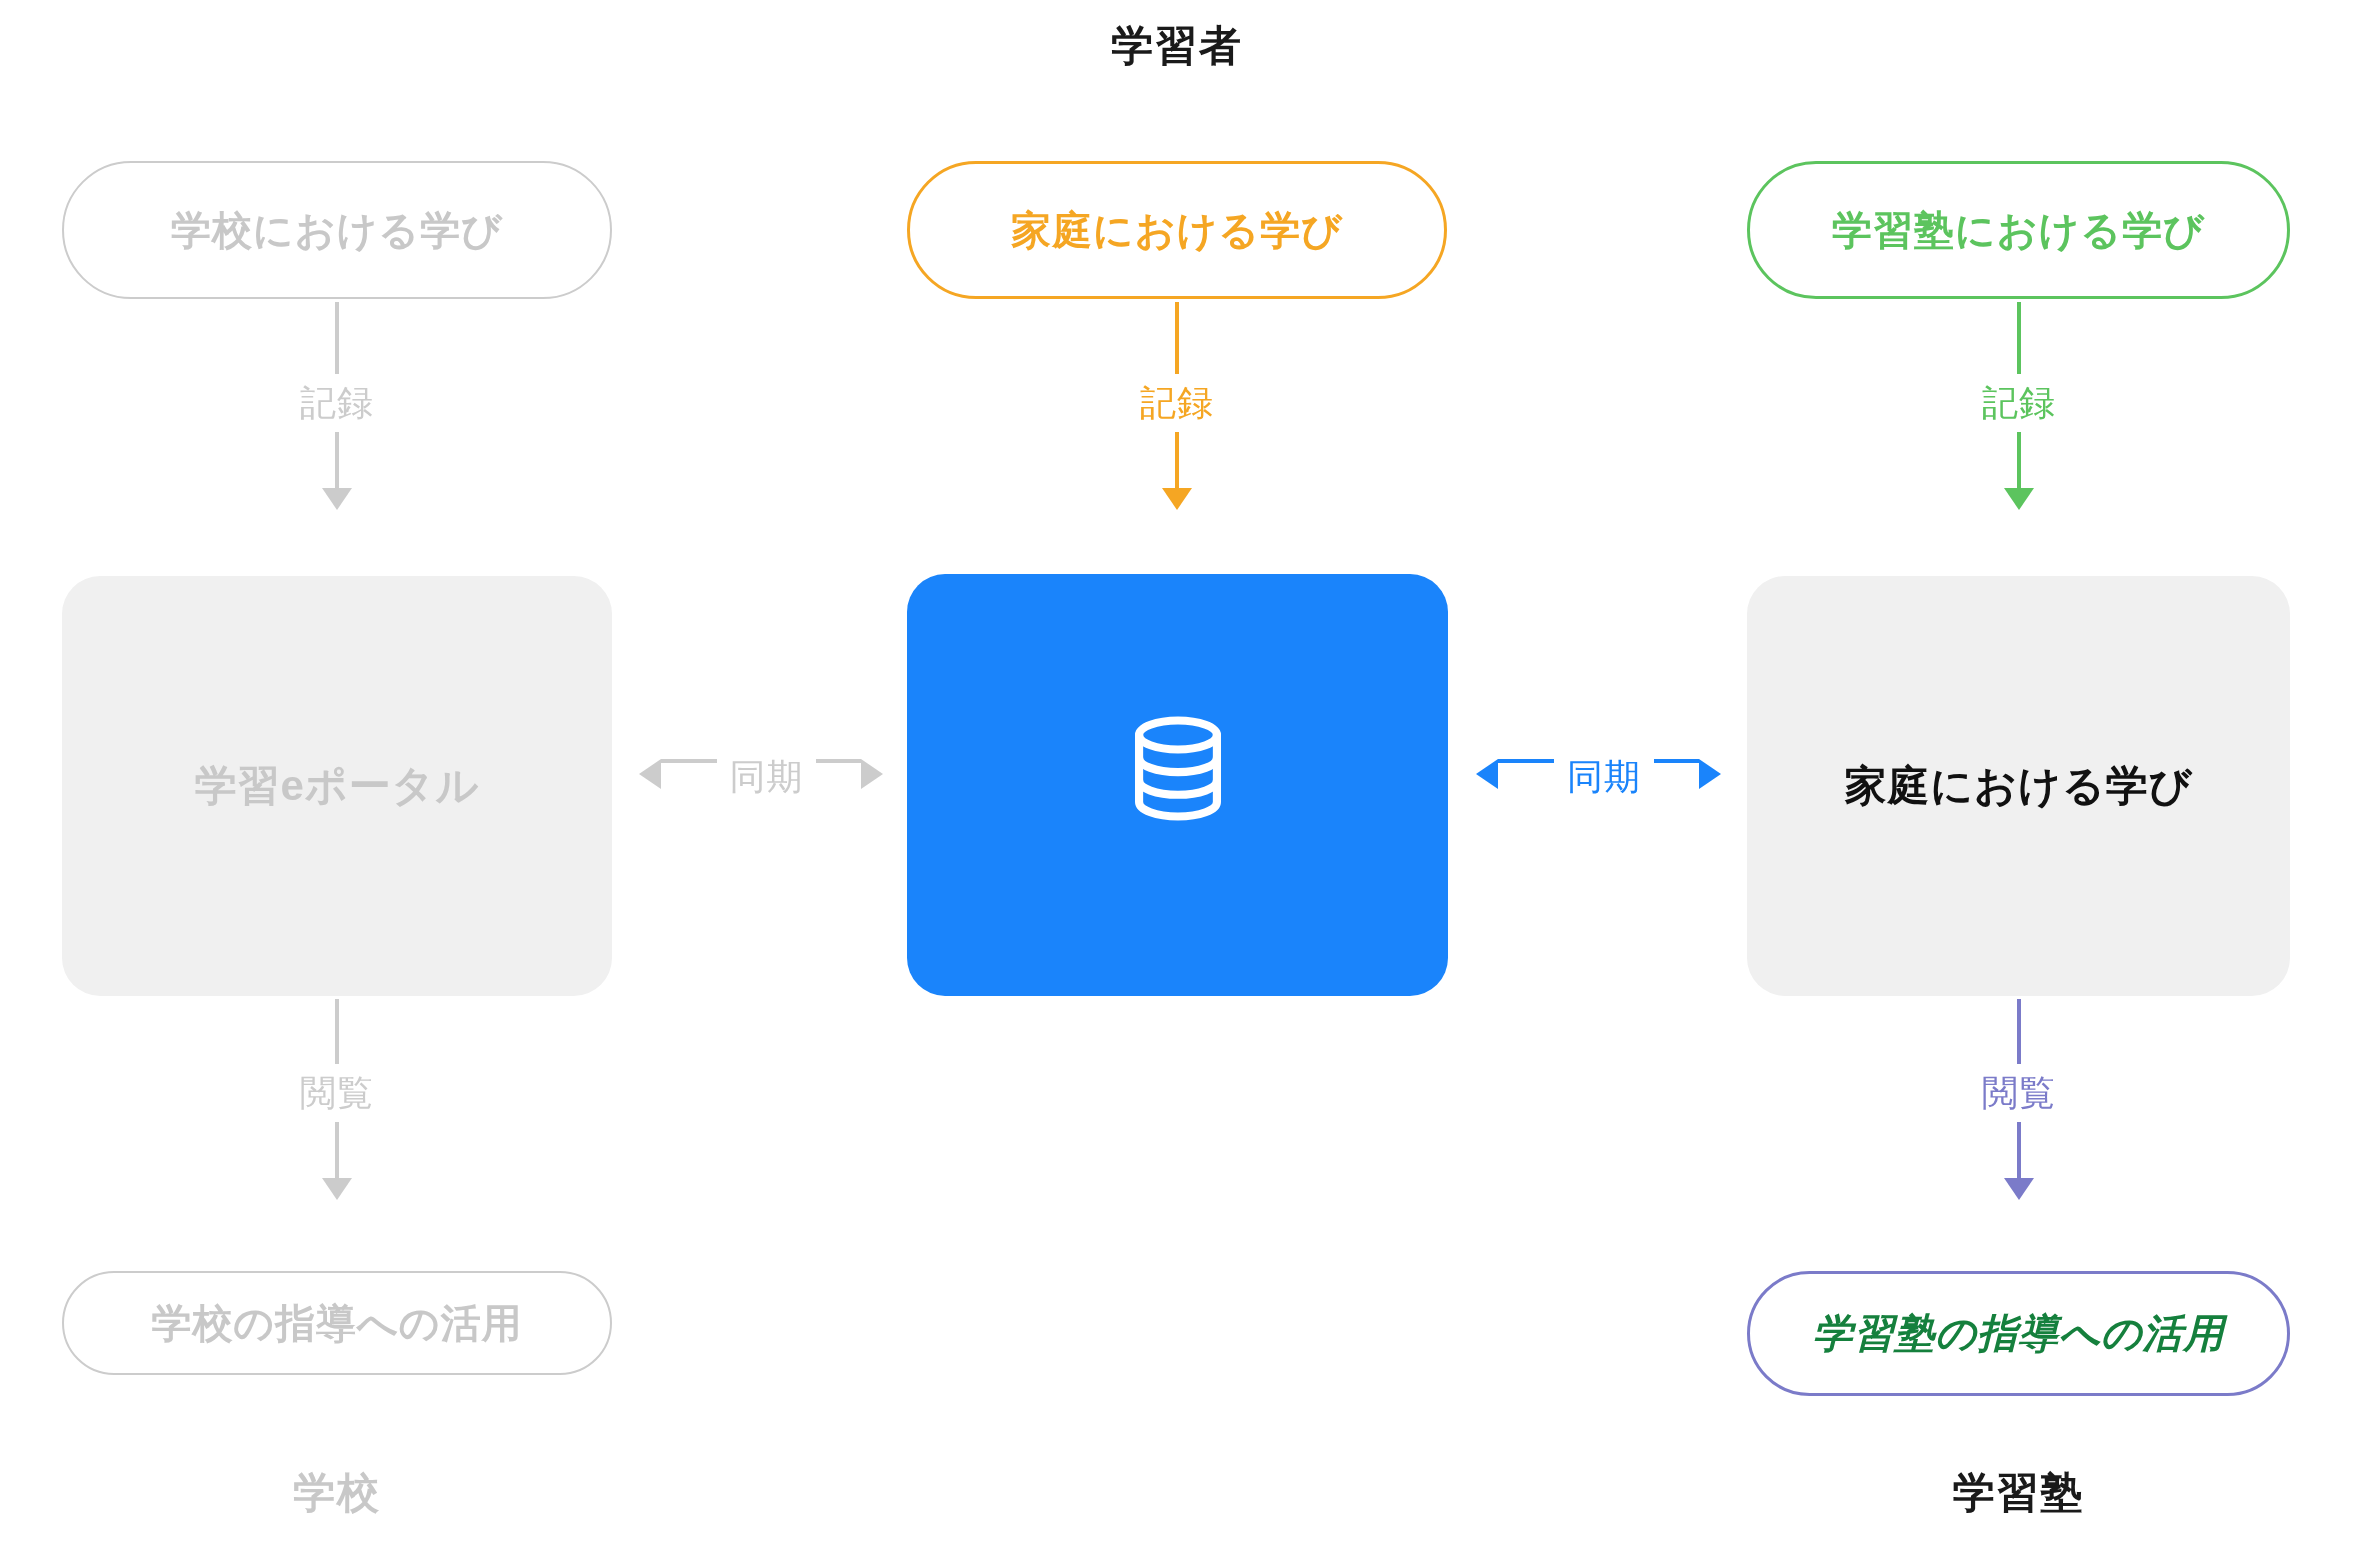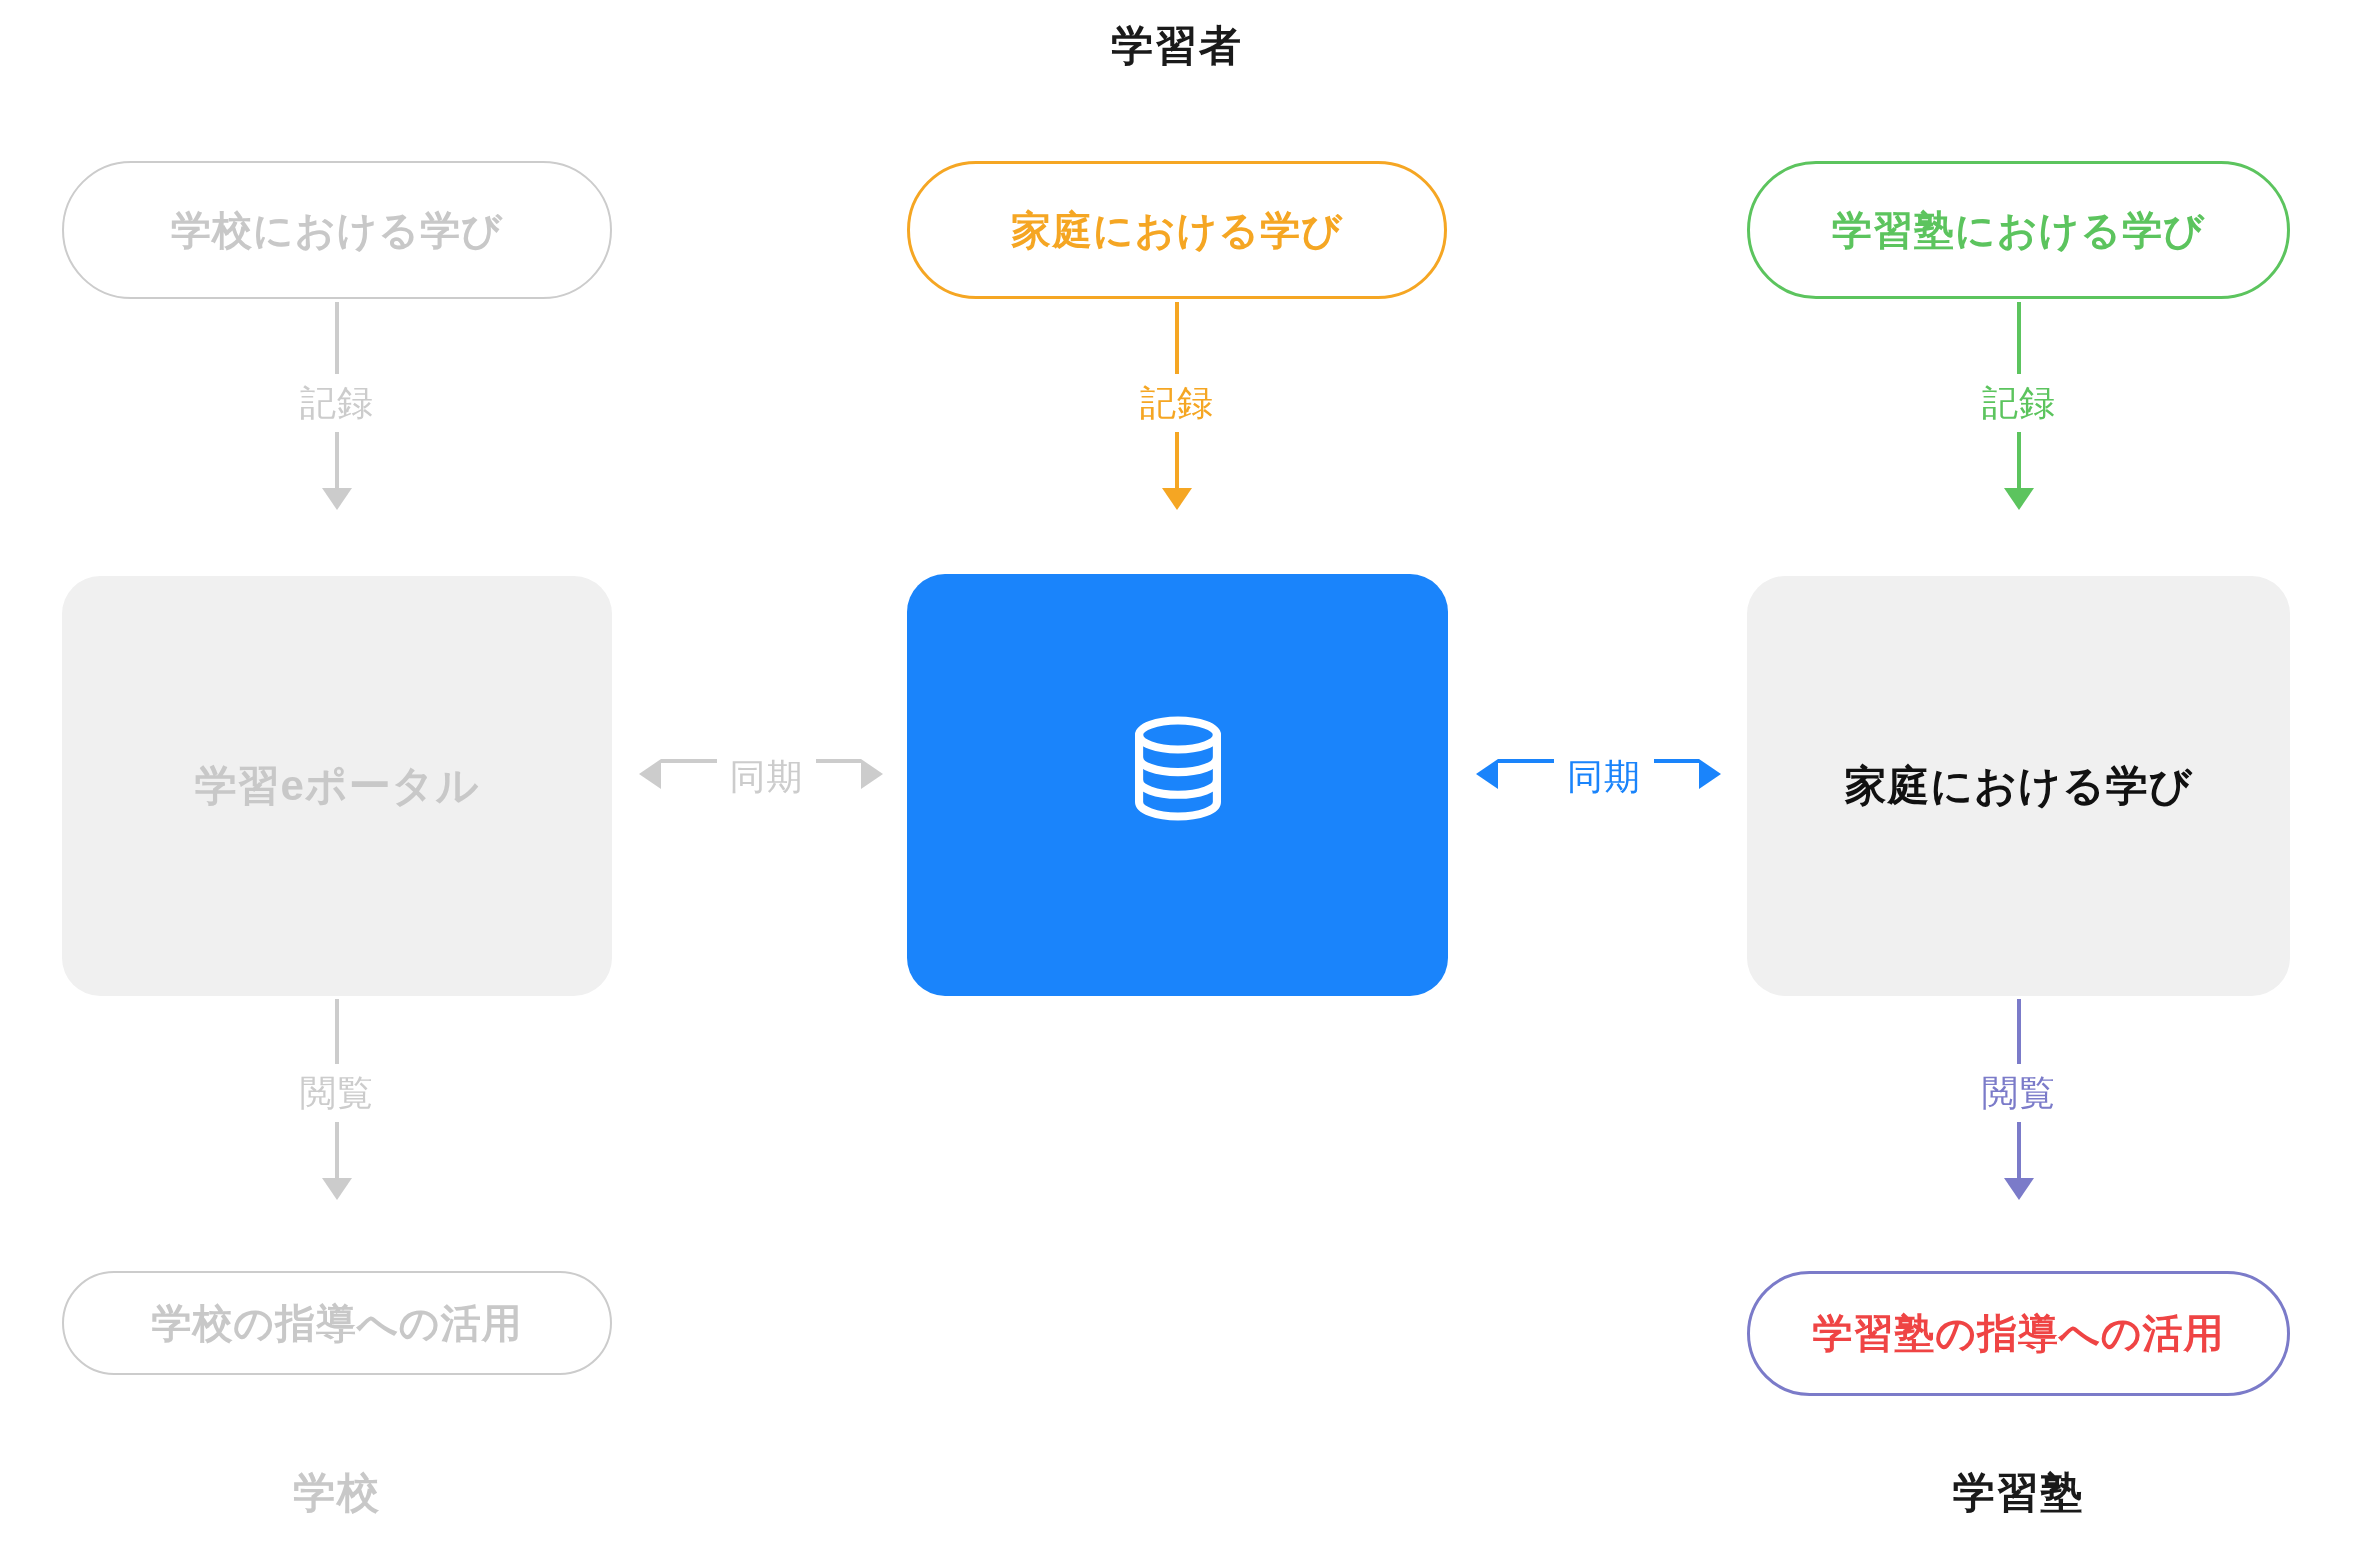--- a/index.html
+++ b/index.html
@@ -45,21 +45,21 @@
     align-items: center;
     justify-content: center;
     font-weight: bold;
     font-size: 40px;
     letter-spacing: 0.9px;
     white-space: nowrap;
   }
   .pill.grey   { border: 2.7px solid #cccccc; color: #c8c8c8; }
   .pill.orange { border: 3.6px solid #f5a623; color: #f5a623; }
   .pill.green  { border: 3.6px solid #5cc45e; color: #5cc45e; }
-  .pill.purple { border: 3.6px solid #7b7bc9; color: #ef4444; }
+  .pill.purple { border: 3.6px solid #7b7bc9; color: #15803d; font-style: italic; }
 
   
   .card {
     position: absolute;
     box-sizing: border-box;
     border-radius: 38px;
     display: flex;
     flex-direction: column;
     align-items: center;
     justify-content: center;

